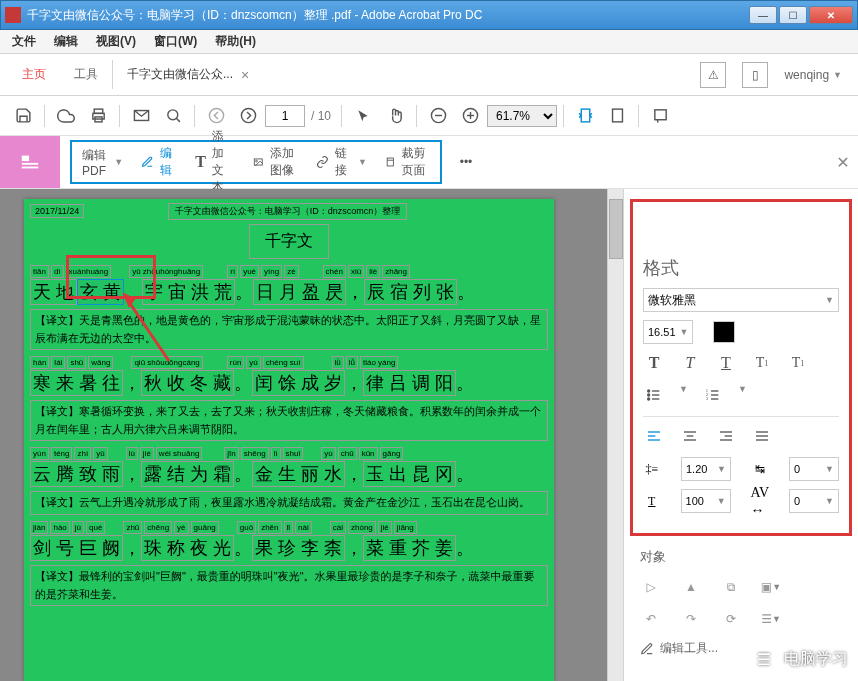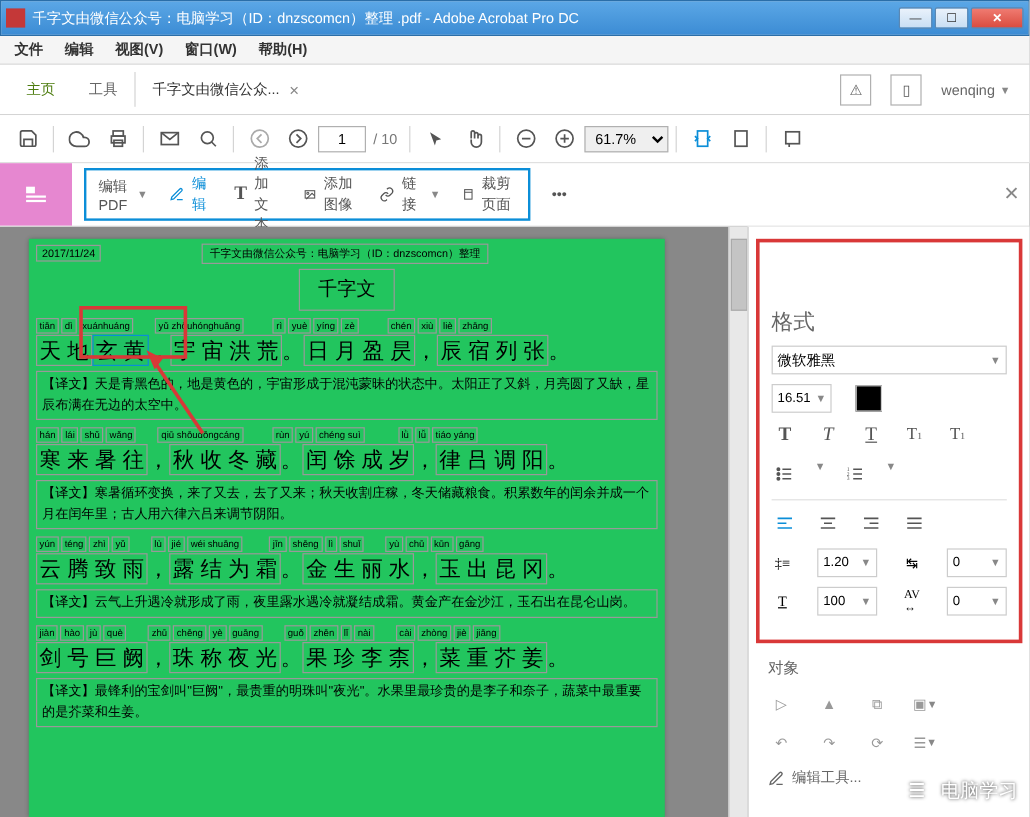--- a/index.html
+++ b/index.html
@@ -13,21 +13,21 @@
     .win-btn { width: 28px; height: 18px; display: flex; align-items: center; justify-content: center; background: linear-gradient(180deg,#eaf2fb,#c8def3); border: 1px solid #5b88b3; border-radius: 2px; margin-left:2px; font-size: 10px; color:#333; }
     .win-btn.close { background: linear-gradient(180deg,#f07c72,#d94c3f); color:white; width:44px; font-weight:bold; }
     
     
     .menubar { height: 24px; background: #f5f5f5; border-bottom: 1px solid #d4d4d4; display: flex; align-items: center; padding: 0 4px; gap: 2px; font-weight: bold; }
     .menu-item { padding: 2px 8px; color: #333; cursor:pointer; }
     
     
     .tabrow { height: 42px; background: #fff; border-bottom: 1px solid #d4d4d4; display: flex; align-items: center; padding: 0 8px; }
     .tab-btn { padding: 6px 14px; color: #666; cursor:pointer; }
-    .tab-btn.home { color:#4d7c0f; }
+    .tab-btn.home { color:#ef4444; }
     .doc-tab { border-left: 1px solid #d4d4d4; padding: 6px 10px 6px 14px; display: flex; align-items: center; gap: 8px; color:#333; }
     .doc-tab-close { color:#888; font-size:14px; }
     .tabrow-spacer { flex: 1; }
     .tabrow-right { display: flex; align-items: center; gap: 16px; padding-right: 8px; }
     .square-btn { width:26px; height:26px; border:1px solid #b0b0b0; display:flex; align-items:center; justify-content:center; color:#555; }
     .user-name { color:#666; display:flex; align-items:center; gap:4px; }
     
     
     .toolbar { height: 40px; background: #fff; border-bottom: 1px solid #e0e0e0; display: flex; align-items: center; padding: 0 8px; gap: 2px; color:#555; }
     .tb-icon { width: 30px; height: 30px; display:flex; align-items:center; justify-content:center; cursor:pointer; border-radius:2px; }
@@ -504,21 +504,21 @@
             <span>0</span>
             <span class="caret">▼</span>
           </div>
       </div>
       <div class="row">
         <div class="fmt-icon" style="text-decoration:underline">T</div>
         <div class="small-select">
             <span>100</span>
             <span class="caret">▼</span>
           </div>
-        <div class="fmt-icon" style="font-size:10px">AV<br>↔</div>
+        <div class="fmt-icon" style="font-size:14px">AV<br>↔</div>
         <div class="small-select">
             <span>0</span>
             <span class="caret">▼</span>
           </div>
       </div>
     </div>
 
     <div class="obj-section">
       <div class="obj-heading">对象</div>
       <div class="obj-row">

